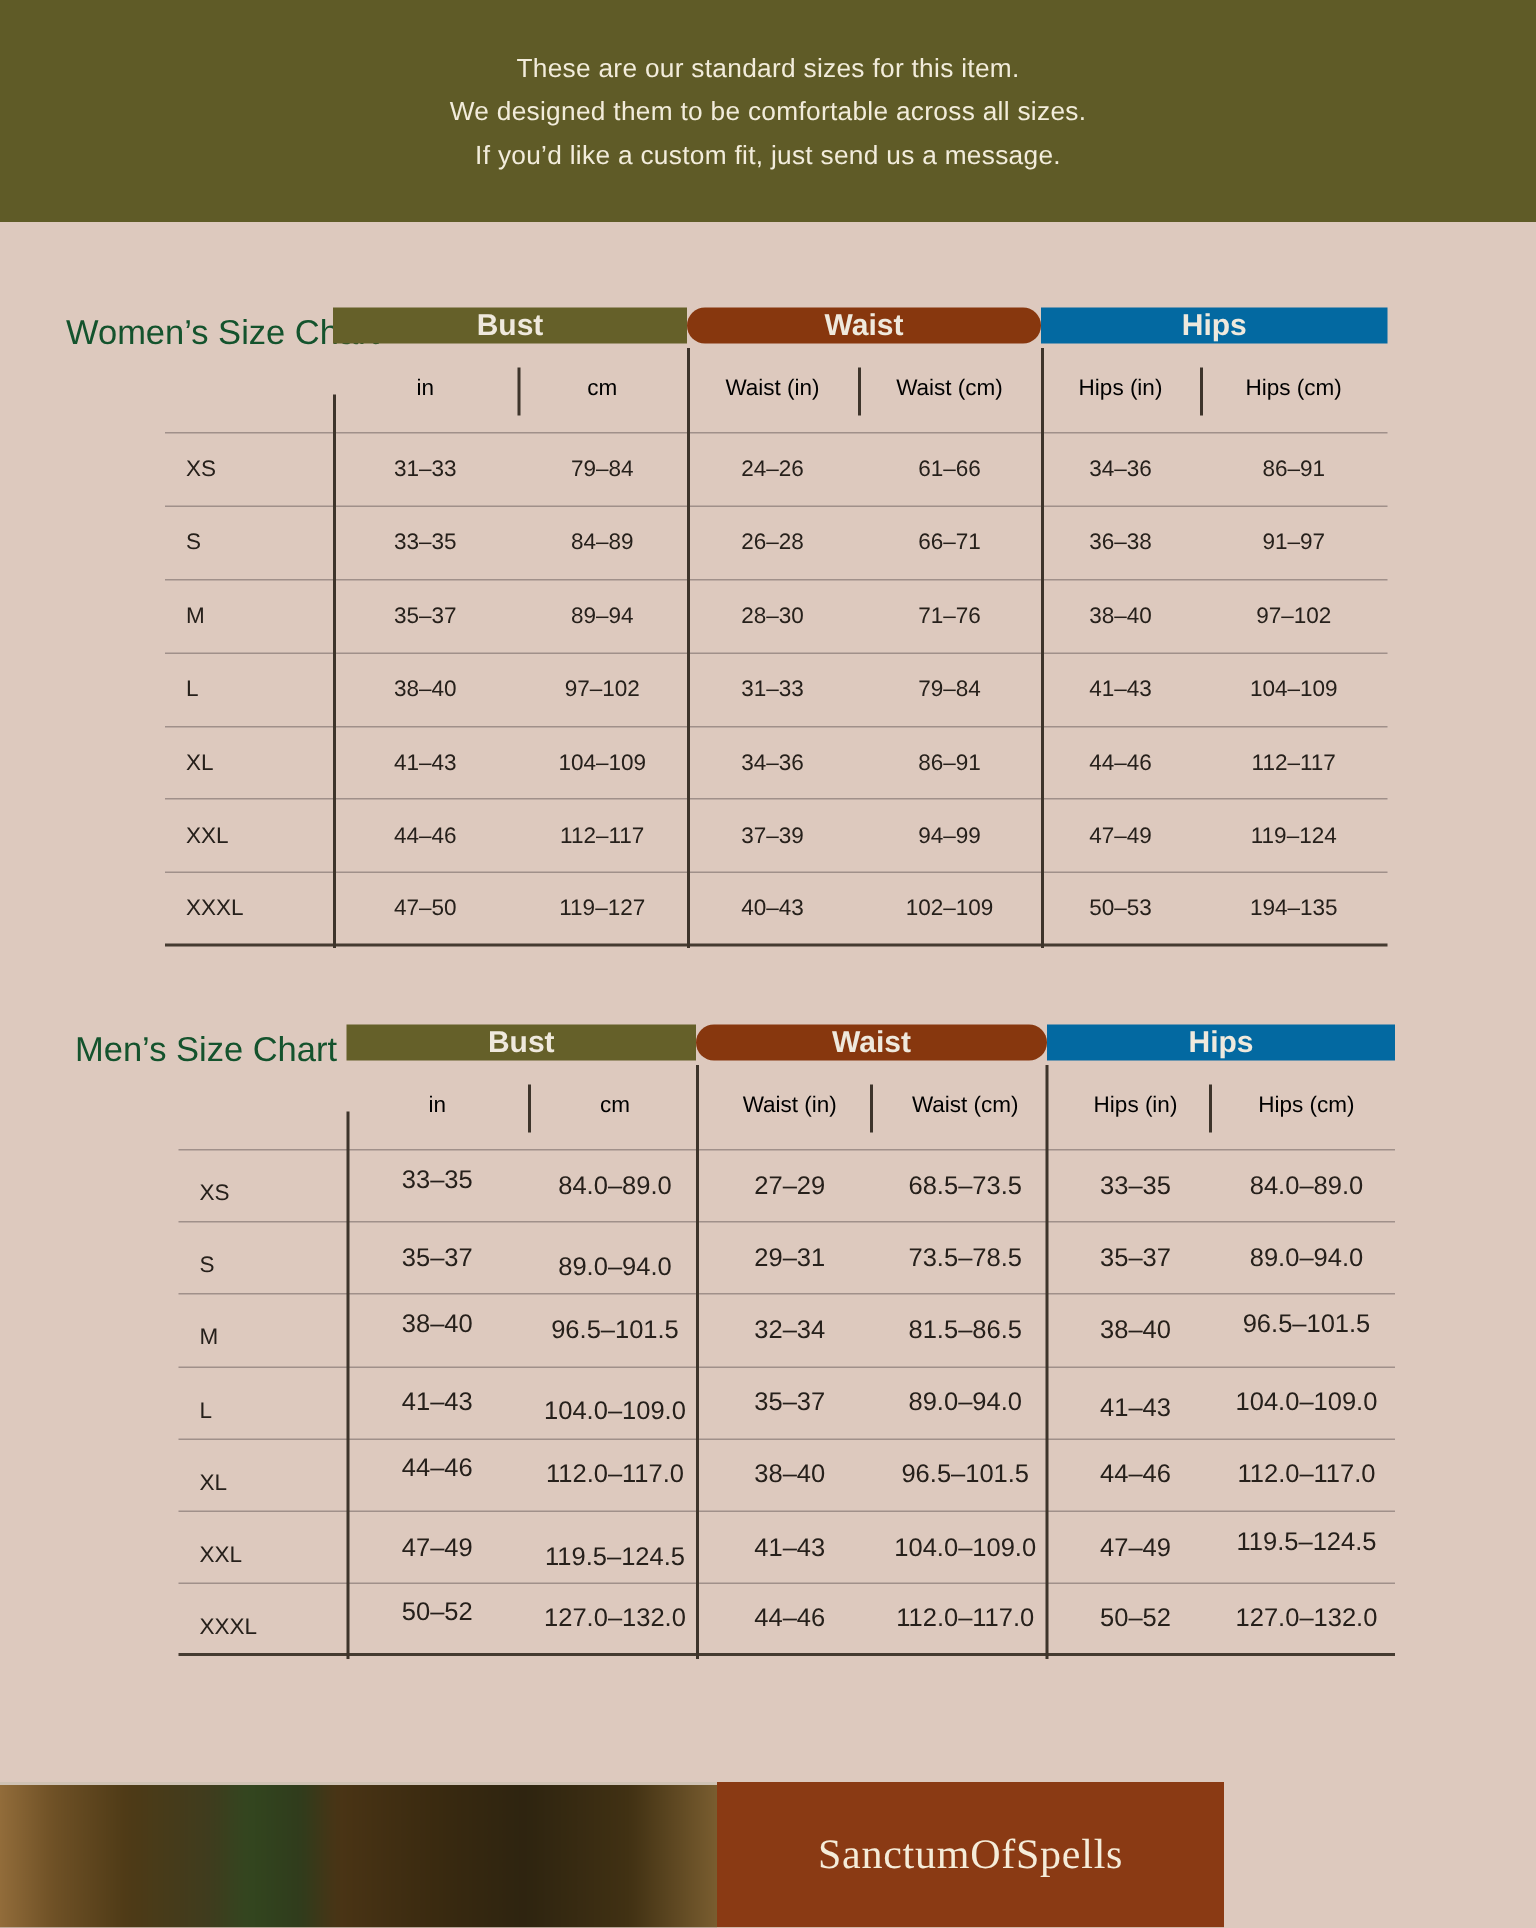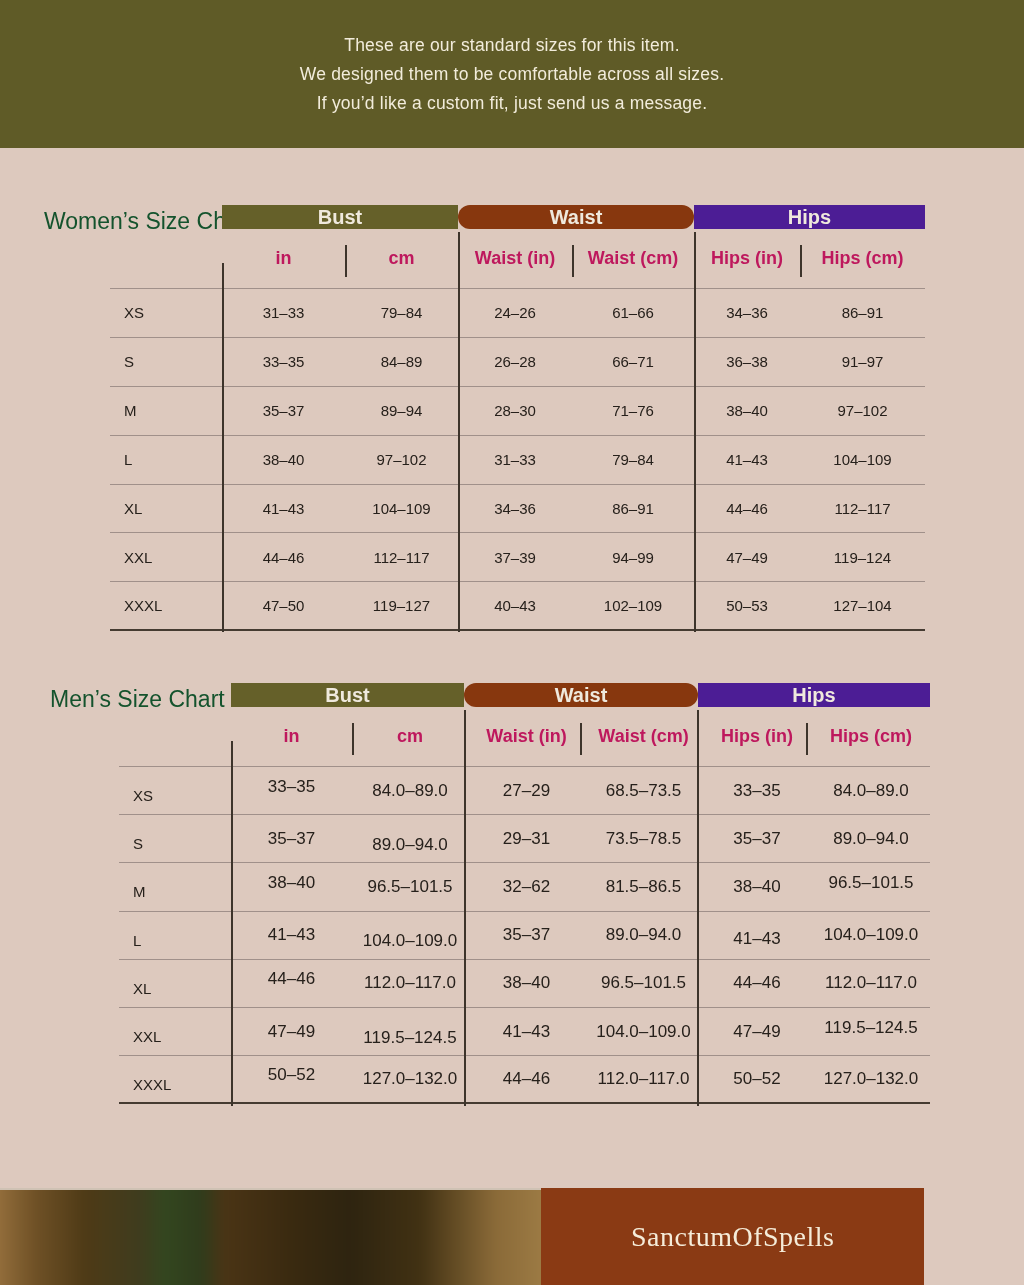--- a/index.html
+++ b/index.html
@@ -22,36 +22,36 @@
   .section-women .chart-title { left:44px; top:3px; }
   .section-men   .chart-title { left:50px; top:3px; }
 
   .bands { position:absolute; top:0; height:24px; display:flex; }
   .section-women .bands { left:222px; width:703px; }
   .section-men   .bands { left:231px; width:699px; }
   .band { height:24px; display:flex; align-items:center; justify-content:center;
           color:#efe9dd; font-weight:bold; font-size:20px; }
   .band-bust  { background:#656029; }
   .band-waist { background:#87370e;border-radius:12px; }
-  .band-hips  { background:#4c1d95; }
+  .band-hips  { background:#0369a1; }
   .section-women .band-bust  { width:236px; }
   .section-women .band-waist { width:236px; }
   .section-women .band-hips  { width:231px; }
   .section-men .band-bust  { width:233px; }
   .section-men .band-waist { width:234px; }
   .section-men .band-hips  { width:232px; }
 
   .grid7 { display:grid; grid-template-columns:112px 123px 113px 114px 122px 106px 125px; }
   .section-men .grid7 { grid-template-columns:112px 121px 116px 117px 117px 110px 118px; }
 
   .subheader { position:absolute; top:24px; height:60px; border-bottom:1px solid #a0908a; }
   .section-women .subheader { left:110px; width:815px; }
   .section-men   .subheader { left:119px; width:811px; }
   .subheader .cell { display:flex; align-items:center; justify-content:center;
-                     font-weight:bold; font-size:18px; color:#be185d; }
+                     font-weight:normal; font-size:15px; color:#000000; }
 
   .tbody { position:absolute; }
   .section-women .tbody { left:110px; width:815px; top:84px; }
   .section-men   .tbody { left:119px; width:811px; top:84px; }
   .trow { height:48.9px; border-bottom:1px solid #a0908a; }
   .section-men .trow { height:48.2px; }
   .tbody .trow:last-child { border-bottom:2px solid #453b31; }
   .trow .cell { display:flex; align-items:center; justify-content:center;
                 font-size:15px; color:#26201b; }
   .trow .cell.c0 { justify-content:flex-start; padding-left:14px; }
@@ -77,21 +77,21 @@
   .section-women .vt-waist { left:572px; top:40px; height:32px; }
   .section-women .vt-hips  { left:800px; top:40px; height:32px; }
   .section-men .vl-size  { left:231px; top:58px; height:365px; }
   .section-men .vl-cm    { left:464px; top:27px; height:396px; }
   .section-men .vl-waist { left:697px; top:27px; height:396px; }
   .section-men .vt-bust  { left:352px; top:40px; height:32px; }
   .section-men .vt-waist { left:580px; top:40px; height:32px; }
   .section-men .vt-hips  { left:806px; top:40px; height:32px; }
 
   
-  .footer { position:absolute; left:0; top:1188px; width:924px; height:97px; display:flex; }
+  .footer { position:absolute; left:0; top:1188px; width:816px; height:97px; display:flex; }
   .photo { position:relative; width:600px; height:97px; overflow:hidden;
            border-top:2px solid #cfc2b4; background:#3a2c12; }
   .photo .blur { position:absolute; left:-10px; top:-10px; width:620px; height:117px;
            filter:blur(4px);
            background:linear-gradient(90deg,
              #9c7440 0px, #6f5126 45px, #4e3a16 95px, #3f3c1e 150px,
              #33461f 175px, #2f3c1c 210px, #4a3415 235px, #3a2a10 300px,
              #2e2410 360px, #413113 430px, #8a6a38 505px, #9f7d46 560px, #6b5228 620px); }
   .brandbar { width:424px; height:97px; background:#8a3a14;
               display:flex; align-items:center; justify-content:center; }
@@ -183,21 +183,21 @@
           <div class="cell c5">47–49</div>
           <div class="cell c6">119–124</div>
         </div>
         <div class="trow grid7">
           <div class="cell c0">XXXL</div>
           <div class="cell c1">47–50</div>
           <div class="cell c2">119–127</div>
           <div class="cell c3">40–43</div>
           <div class="cell c4">102–109</div>
           <div class="cell c5">50–53</div>
-          <div class="cell c6">127–104</div>
+          <div class="cell c6">194–135</div>
         </div>
       </div>
 
     <div class="vline vl-size"></div>
     <div class="vline vl-cm"></div>
     <div class="vline vl-waist"></div>
     <div class="vtick vt-bust"></div>
     <div class="vtick vt-waist"></div>
     <div class="vtick vt-hips"></div>
   </section>
@@ -237,21 +237,21 @@
           <div class="cell c2">89.0–94.0</div>
           <div class="cell c3">29–31</div>
           <div class="cell c4">73.5–78.5</div>
           <div class="cell c5">35–37</div>
           <div class="cell c6">89.0–94.0</div>
         </div>
         <div class="trow grid7">
           <div class="cell c0">M</div>
           <div class="cell c1">38–40</div>
           <div class="cell c2">96.5–101.5</div>
-          <div class="cell c3">32–62</div>
+          <div class="cell c3">32–34</div>
           <div class="cell c4">81.5–86.5</div>
           <div class="cell c5">38–40</div>
           <div class="cell c6">96.5–101.5</div>
         </div>
         <div class="trow grid7">
           <div class="cell c0">L</div>
           <div class="cell c1">41–43</div>
           <div class="cell c2">104.0–109.0</div>
           <div class="cell c3">35–37</div>
           <div class="cell c4">89.0–94.0</div>

